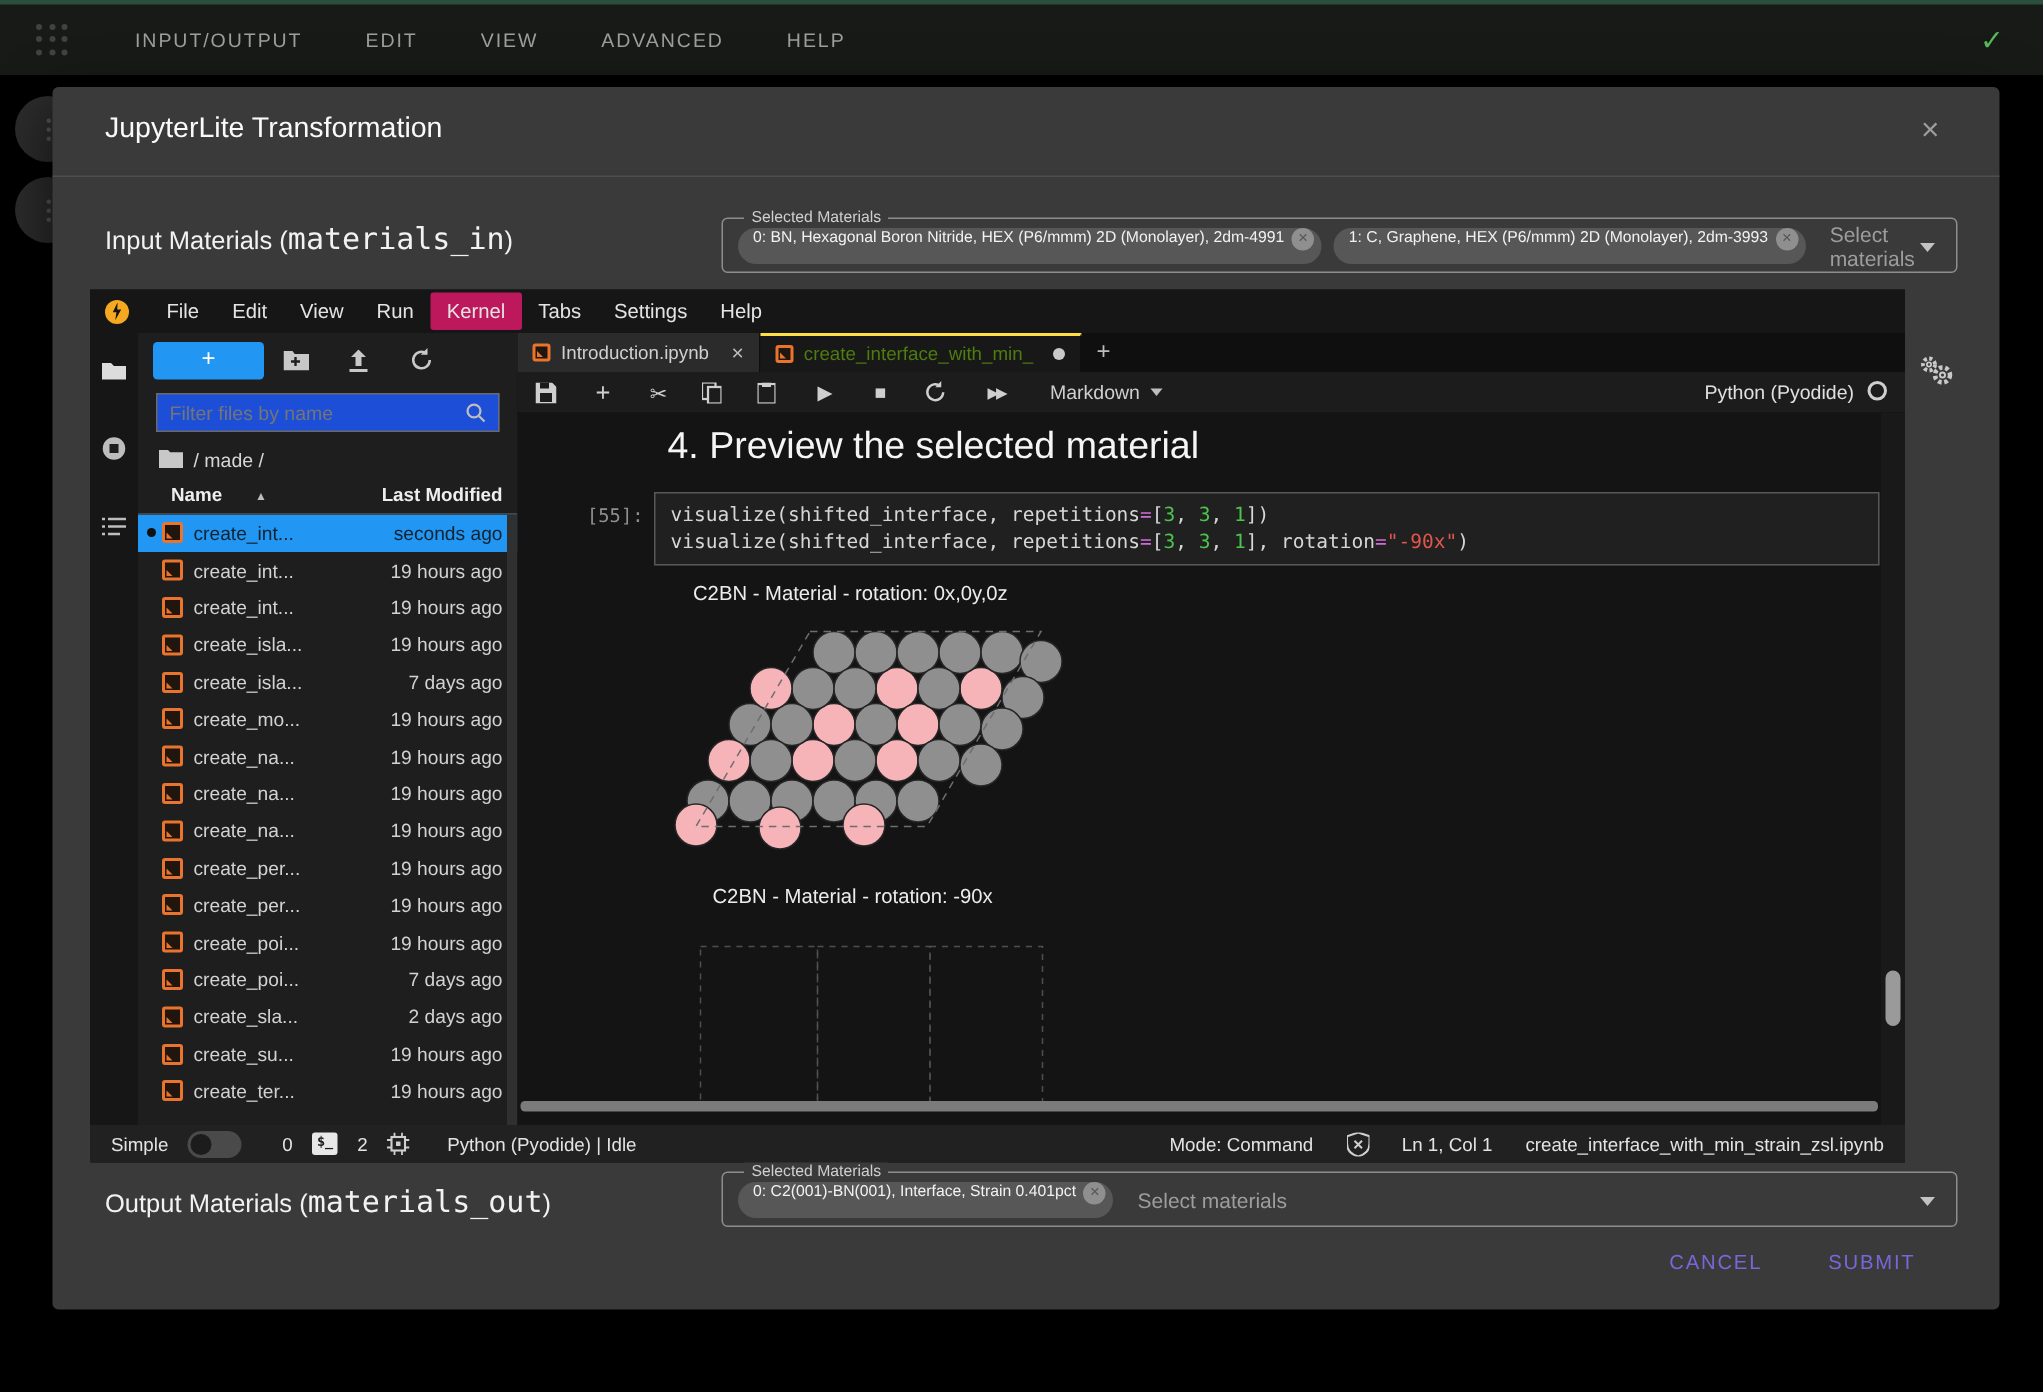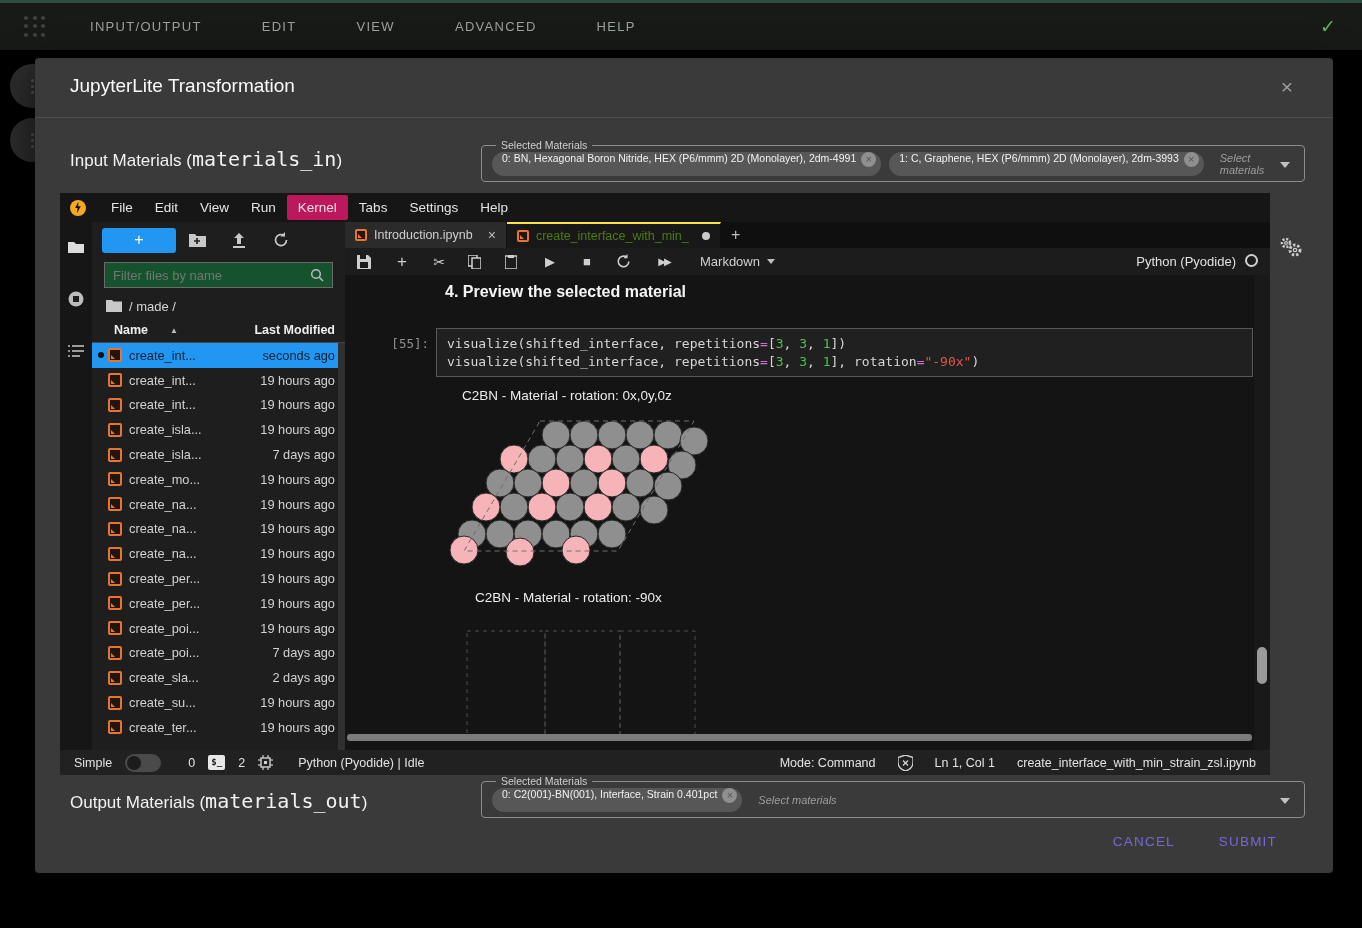--- a/index.html
+++ b/index.html
@@ -6,21 +6,21 @@
   html,body { width:1362px; height:928px; background:#000; overflow:hidden;
     font-family:"Liberation Sans", sans-serif; -webkit-font-smoothing:antialiased; }
   .mono { font-family:"DejaVu Sans Mono", monospace; }
 
   
   .topbar { position:absolute; left:0; top:0; width:1362px; height:50px; background:#171a17;
     border-top:3px solid #2a4f3e; display:flex; align-items:center; }
   .dots-grid { width:22px; height:22px; margin-left:24px; display:grid;
     grid-template-columns:repeat(3,1fr); gap:4px; cursor:pointer; }
   .dots-grid i { width:4px; height:4px; border-radius:50%; background:#3e443f; }
-  .topmenu { display:flex; align-items:center; margin-left:44px; gap:60px; }
+  .topmenu { display:flex; align-items:center; margin-left:44px; gap:42px; }
   .topmenu .tm-item { color:#9aa09b; font-size:13px; letter-spacing:1.3px; cursor:pointer; }
   .top-check { margin-left:auto; margin-right:26px; color:#59b75c; font-size:19px; }
 
   
   .fab { position:absolute; width:44px; height:44px; border-radius:50%; background:#2c2c2c;
     display:flex; flex-direction:column; align-items:center; justify-content:center; gap:3px; }
   .fab i { width:3px; height:3px; border-radius:50%; background:#555; }
   .fab.one { left:10px; top:64px; } .fab.two { left:10px; top:118px; }
 
   
@@ -39,21 +39,21 @@
 
   .fieldset { position:absolute; left:446px; width:824px; height:37px; border:1px solid #8d8d8d;
     border-radius:4px; display:flex; align-items:center; padding:0 30px 0 10px; gap:8px; }
   .fieldset.in { top:87px; } .fieldset.out { top:723px; }
   .fs-legend { position:absolute; left:14px; top:-7px; background:#3a3a3a; padding:0 5px;
     color:#cfcfcf; font-size:10.5px; }
   .chip { height:24px; background:#575757; border-radius:12px; display:flex; align-items:flex-start;
     padding:0 5px 0 10px; gap:5px; color:#f2f2f2; font-size:10.5px; white-space:nowrap; cursor:default; }
   .chip .chip-x { width:15px; height:15px; border-radius:50%; background:#8f8f8f; color:#555;
     font-size:11px; line-height:15px; text-align:center; cursor:pointer; flex:none; }
-  .fs-placeholder { color:#9d9d9d; font-size:11px; margin-left:8px;font-style:italic; }
+  .fs-placeholder { color:#9d9d9d; font-size:14px; margin-left:8px; }
   .fs-caret { position:absolute; right:14px; top:16px; width:0; height:0;
     border-left:5px solid transparent; border-right:5px solid transparent; border-top:6px solid #c2c2c2; cursor:pointer; }
 
   .dlg-actions { position:absolute; right:56px; top:776px; display:flex; gap:44px; }
   .dlg-actions .btn { background:none; border:none; color:#7668d8; font-size:13.5px;
     letter-spacing:1.2px; font-weight:500; cursor:pointer; font-family:inherit; }
 
   .gears { position:absolute; left:1243px; top:178px; color:#c9c9c9; cursor:pointer; }
 
   
@@ -70,21 +70,21 @@
 
   .jl-activity { width:32px; background:#161616; display:flex; flex-direction:column;
     align-items:center; padding-top:16px; gap:34px; flex:none; }
   .jl-activity .act { width:18px; height:18px; cursor:pointer; }
 
   .jl-files { width:253px; background:#1e1e1e; display:flex; flex-direction:column; flex:none; min-height:0; }
   .fb-toolbar { height:36px; display:flex; align-items:center; padding:0 10px; gap:0; flex:none; }
   .fb-new { width:74px; height:25px; background:#2196f3; border:none; border-radius:3px;
     color:#fff; font-size:16px; line-height:1; cursor:pointer; }
   .fb-tool { width:42px; text-align:center; color:#c8c8c8; cursor:pointer; }
-  .fb-filter { margin:4px 12px 6px; height:26px; border:1px solid #6a6a6a; background:#14532d;
+  .fb-filter { margin:4px 12px 6px; height:26px; border:1px solid #6a6a6a; background:#1d4ed8;
     display:flex; align-items:center; padding:0 8px; flex:none; }
   .fb-filter input { flex:1; background:none; border:none; outline:none; color:#bdbdbd;
     font-size:13px; font-family:inherit; }
   .fb-crumb { height:24px; display:flex; align-items:center; gap:7px; padding:0 14px;
     color:#d6d6d6; font-size:13px; flex:none; }
   .fb-header { height:25px; display:flex; align-items:center; padding:0 10px 0 22px;
     border-bottom:1px solid #474747; color:#eee; font-size:12.5px; font-weight:700; flex:none; }
   .fb-header .sort { color:#bdbdbd; font-size:8px; margin-left:22px; }
   .fb-header .hd-mod { margin-left:auto; }
   .fb-list { flex:1; overflow:hidden; position:relative; }
@@ -117,21 +117,21 @@
   .nb-toolbar { height:27px; background:#1c1c1c; display:flex; align-items:center;
     padding:0 12px; gap:21px; flex:none; color:#cfcfcf; }
   .nt-icon { width:16px; text-align:center; cursor:pointer; font-size:12px; color:#cfcfcf; }
   .nt-md { display:flex; align-items:center; gap:7px; font-size:13px; cursor:pointer; margin-left:4px; }
   .nt-md .fs-caret2 { width:0; height:0; border-left:4px solid transparent;
     border-right:4px solid transparent; border-top:5px solid #bdbdbd; }
   .nt-kernel { margin-left:auto; display:flex; align-items:flex-start; gap:9px; font-size:13px; color:#e0e0e0; }
   .nt-kcircle { width:13px; height:13px; border-radius:50%; border:2px solid #cfcfcf; cursor:pointer; }
 
   .nb-content { flex:1; position:relative; background:#141414; overflow:hidden; }
-  .nb-heading { position:absolute; left:100px; top:8px; color:#f5f5f5; font-size:16px; font-weight:700; }
+  .nb-heading { position:absolute; left:100px; top:8px; color:#f5f5f5; font-size:25px; font-weight:400; }
   .nb-prompt { position:absolute; left:40px; top:61px; width:44px; text-align:right;
     color:#8f8f8f; font-size:12.5px; }
   .nb-cell { position:absolute; left:91px; top:53px; width:817px; height:49px; background:#202020;
     border:1px solid #585858; padding:6px 10px; cursor:text; }
   .nb-cell .cl { font-size:13px; line-height:17.5px; white-space:pre; font-family:"DejaVu Sans Mono", monospace; }
   .tk-plain { color:#d6d6d6; } .tk-op { color:#cf6bd6; } .tk-num { color:#4cc44c; } .tk-str { color:#e0564c; }
   .out-title { position:absolute; color:#ececec; font-size:13.5px; }
   .out-title.t1 { left:117px; top:113px; }
   .out-title.t2 { left:130px; top:315px; }
   .plot-svg { position:absolute; }

